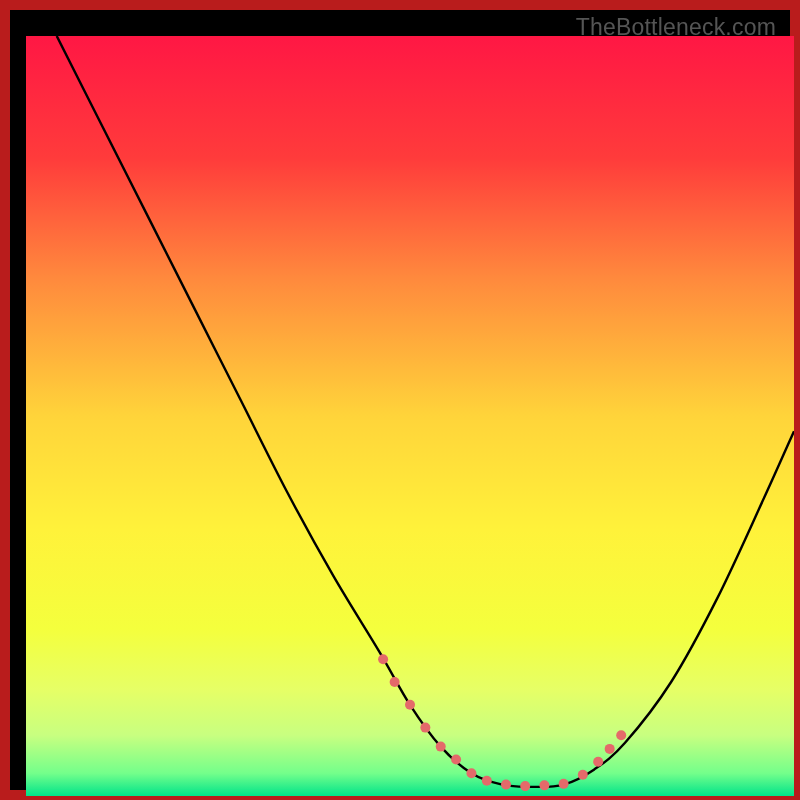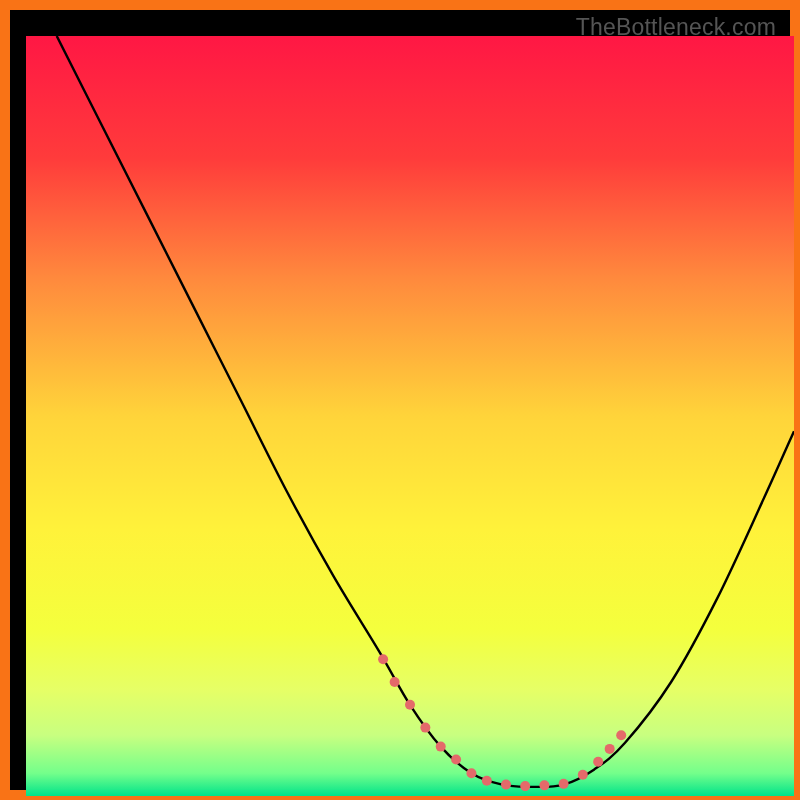--- a/index.html
+++ b/index.html
@@ -7,21 +7,21 @@
     padding: 0;
     width: 800px;
     height: 800px;
     background: #000;
     font-family: Arial, Helvetica, sans-serif;
   }
   .wrap {
     position: relative;
     width: 800px;
     height: 800px;
-    background: #f97316;
+    background: #b91c1c;
   }
   .frame {
     position: absolute;
     left: 10px;
     top: 10px;
     width: 780px;
     height: 780px;
     background: #000;
   }
   .plot {

